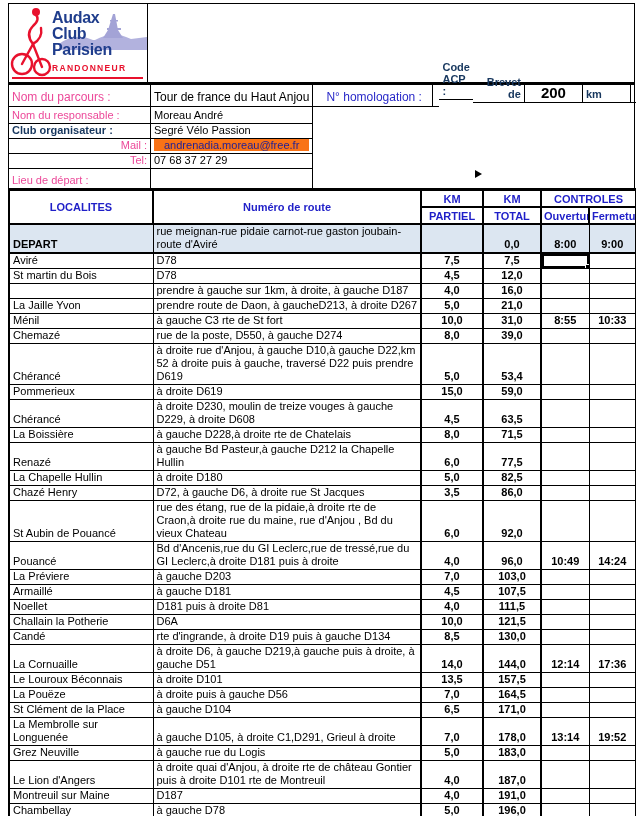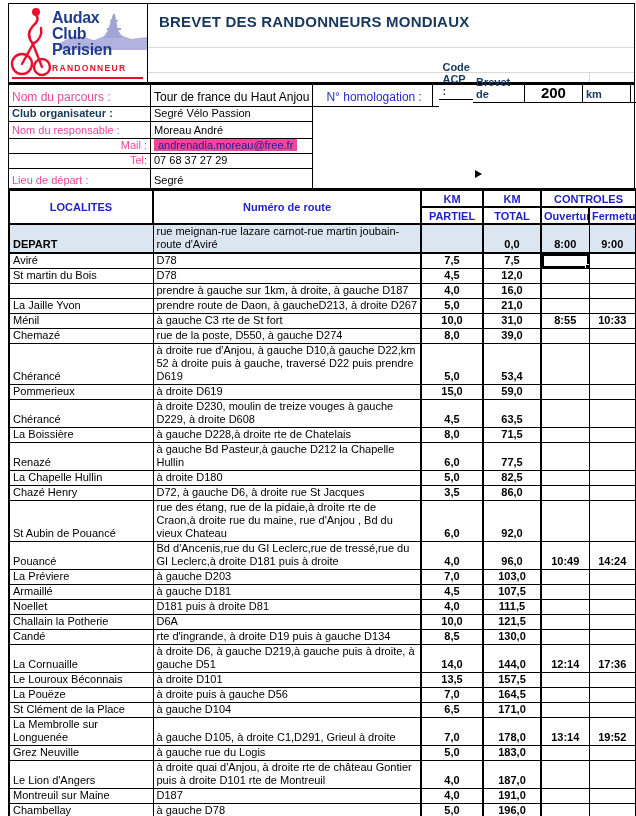--- a/index.html
+++ b/index.html
@@ -27,26 +27,26 @@
              border-left:1px solid #000;border-right:1px solid #000;display:flex;background:#fff;}
   .info-left{width:422px;box-sizing:border-box;border-right:1px solid #000;display:flex;flex-direction:column;}
   .info-right{flex:1;display:flex;flex-direction:row;}
   .irow{display:flex;box-sizing:border-box;border-bottom:1px solid #000;align-items:flex-end;}
   .irow:last-child{border-bottom:none;flex:1;}
   .lab,.val{box-sizing:border-box;padding:0 3px 2px 3px;font-size:11px;white-space:nowrap;overflow:hidden;}
   .lab{width:142px;border-right:1px solid #000;color:#ec4899;height:100%;display:flex;align-items:flex-end;}
   .val{flex:1;height:100%;display:flex;align-items:flex-end;}
   .r-h22{height:22px;} .r-h15{height:15px;} .r-h17{height:17px;} .r-h18{height:18px;}
   .f12{font-size:12px;} .boldnavy{color:#17375E;font-weight:bold;} .labright{justify-content:flex-end;}
-  .mail-link{background:#ec4899;color:#1F1F96;padding:0 4px;}
+  .mail-link{background:#f97316;color:#1F1F96;padding:0 10px;}
   
   .rc{box-sizing:border-box;padding:0 3px 2px 3px;font-size:11px;display:flex;align-items:flex-end;height:100%;}
   .rc-b{border-right:1px solid #000;}
   .homolab{width:120px;padding-left:13px;color:#2929C8;font-size:12px;}
-  .w52{width:52px;} .w58{width:58px;} .w48{width:48px;}
+  .w52{width:52px;text-align:right;} .w58{width:58px;} .w48{width:48px;}
   .big-num{font-size:15px;font-weight:bold;justify-content:center;align-items:center;}
   .heure-lab{font-size:12px;line-height:14px;color:#2929C8;white-space:normal;align-items:center;}
   .heure-val{flex:1;justify-content:center;align-items:center;font-size:15px;font-weight:bold;color:#0000A0;}
   .date-val{font-weight:bold;padding-left:6px;}
 
   
   .cursor{position:absolute;left:475px;top:170px;width:0;height:0;
           border-top:4px solid transparent;border-bottom:4px solid transparent;border-left:7px solid #000;}
 
   
@@ -91,55 +91,48 @@
         <circle cx="27" cy="8" r="4" fill="#E8112D"></circle>
       </svg>
       <div class="logo-text">
         <div>Audax</div>
         <div>Club</div>
         <div>Parisien</div>
       </div>
       <div class="logo-sub">RANDONNEUR</div>
       <div class="logo-rule"></div>
     </div>
-    <div class="title-box">
-      <div class="page-title">BREVET DES RANDONNEURS MONDIAUX</div>
-      <div class="gl gl-h1"></div>
-      <div class="gl gl-h2"></div>
-      <div class="gl gl-v1"></div>
-    </div>
   </div>
 
   <div class="band-info">
     <div class="info-left">
       <div class="irow r-h22">
         <div class="lab f12">Nom du parcours :</div>
         <div class="val f12">Tour de france du Haut Anjou</div>
       </div>
-      <div class="irow r-h15">
-        <div class="lab boldnavy">Club organisateur :</div>
-        <div class="val">Segré Vélo Passion</div>
-      </div>
       <div class="irow r-h17">
         <div class="lab">Nom du responsable :</div>
         <div class="val">Moreau André</div>
+      </div>
+      <div class="irow r-h15">
+        <div class="lab boldnavy">Club organisateur :</div>
+        <div class="val">Segré Vélo Passion</div>
       </div>
       <div class="irow r-h15">
         <div class="lab labright">Mail :</div>
         <div class="val">
             <span class="mail-link">andrenadia.moreau@free.fr</span>
           </div>
       </div>
       <div class="irow r-h15">
         <div class="lab labright">Tel:</div>
         <div class="val">07 68 37 27 29</div>
       </div>
       <div class="irow">
         <div class="lab">Lieu de départ :</div>
-        <div class="val">Segré</div>
       </div>
     </div>
     <div class="info-right">
       <div class="irow r-h22">
         <div class="rc rc-b homolab">N° homologation :</div>
         <div class="rc" style="flex:1"></div>
       </div>
       <div class="irow r-h15">
         <div class="rc boldnavy" style="flex:1">Code ACP :</div>
       </div>
@@ -185,21 +178,21 @@
       <tr>
         <th>PARTIEL</th>
         <th>TOTAL</th>
         <th>Ouverture</th>
         <th class="th-fer">Fermeture</th>
       </tr>
     </thead>
     <tbody>
         <tr class="depart-row">
           <td class="c-loc">DEPART</td>
-          <td class="c-route">rue meignan-rue lazare carnot-rue martin joubain-route d'Aviré</td>
+          <td class="c-route">rue meignan-rue pidaie carnot-rue gaston joubain-route d'Aviré</td>
           <td class="c-num"></td>
           <td class="c-num">0,0</td>
           <td class="c-time c-ouv">8:00</td>
           <td class="c-time c-fer">9:00</td>
         </tr>
         <tr>
           <td class="c-loc">Aviré</td>
           <td class="c-route">D78</td>
           <td class="c-num">7,5</td>
           <td class="c-num">7,5</td>

